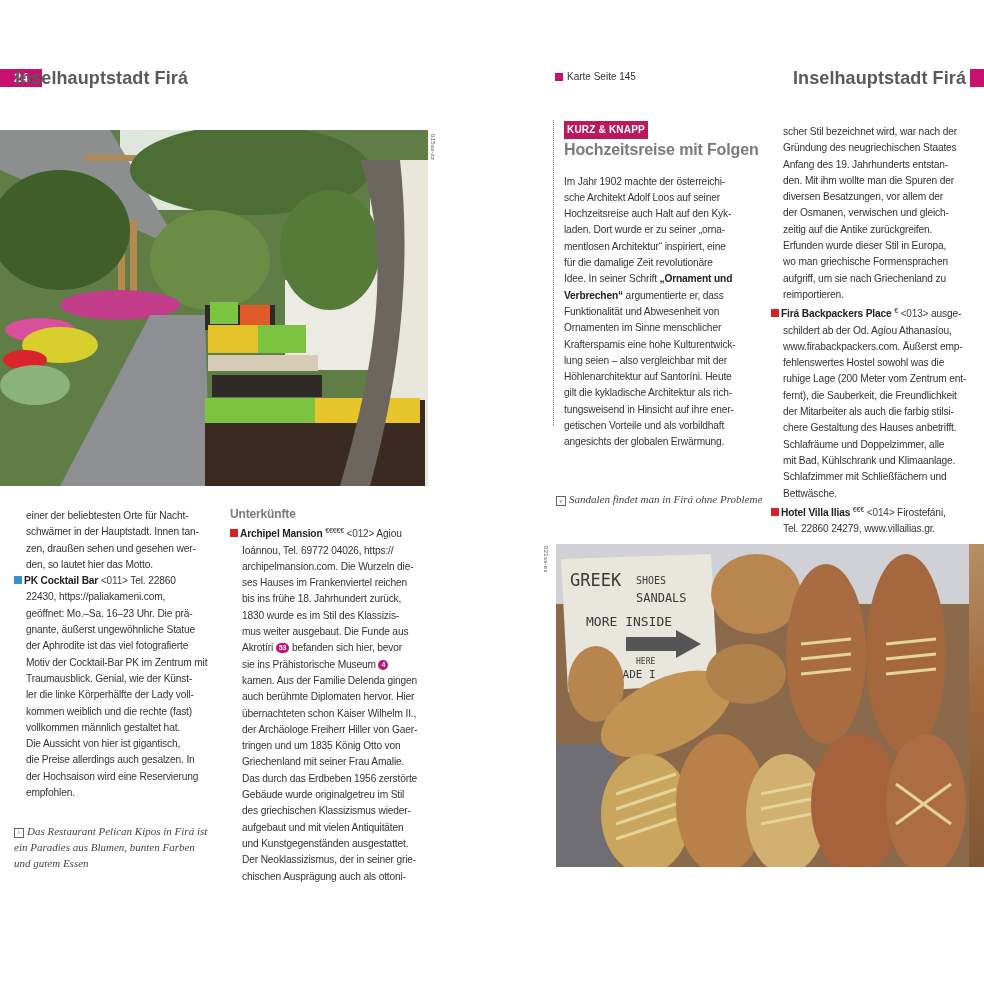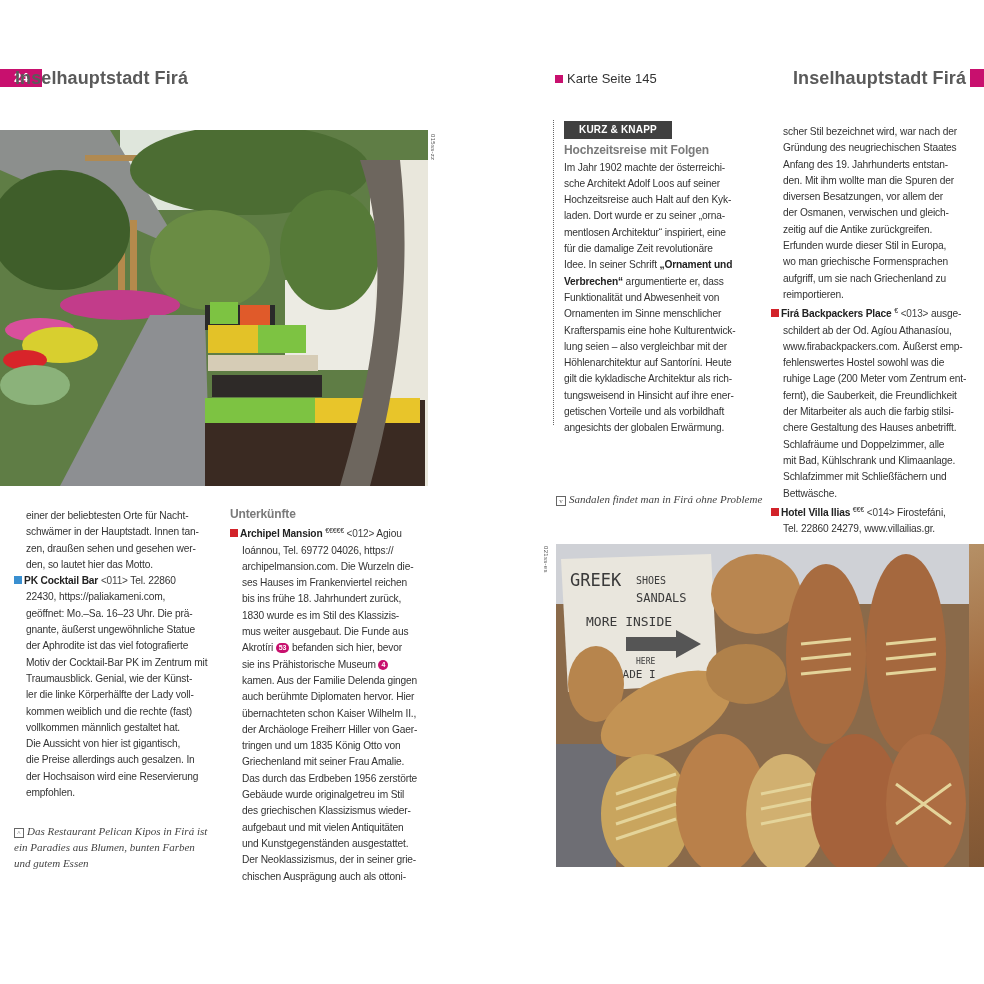--- a/index.html
+++ b/index.html
@@ -1,29 +1,29 @@
 <!DOCTYPE html>
 <html><head>
   <meta charset="utf-8">
   <style>
     html, body { margin: 0; padding: 0; background: #ffffff; }
     body { width: 984px; height: 984px; position: relative; overflow: hidden; font-family: "Liberation Sans", "DejaVu Sans", sans-serif; color: #2e2e2e; }
     .page-num { position: absolute; background: #c8106e; color: #fff; font-weight: bold; font-size: 13px; line-height: 18px; padding: 0 14px; }
     .running-head { position: absolute; font-size: 18px; font-weight: bold; color: #5a5a5a; letter-spacing: 0.1px; }
-    .map-ref { position: absolute; font-size: 13px; color: #333; display: flex; align-items: center; gap: 4px; }
+    .map-ref { position: absolute; font-size: 10px; color: #333; display: flex; align-items: center; gap: 4px; }
     .sq { display: inline-block; width: 8px; height: 8px; background: #c8106e; }
     .col { position: absolute; font-size: 10.2px; line-height: 16.3px; color: #333; font-family: "Liberation Sans", "DejaVu Sans", sans-serif; letter-spacing: -0.15px; }
     .col p { margin: 0; }
     .col b { color: #222; }
     .bullet { display: inline-block; width: 8px; height: 8px; margin-right: 2px; vertical-align: 0px; }
     .bullet.red { background: #d2232a; }
     .bullet.blue { background: #3a8fd0; }
     .section-head { font-size: 12px; font-weight: bold; color: #7a7a7a; margin-bottom: 1px; }
-    .box-tag { display: inline-block; background: #404040; color: #fff; font-size: 10px; font-weight: bold; padding: 1px 15px; letter-spacing: 0.2px; }
-    .box-title { font-size: 12px; font-weight: bold; color: #7a7a7a; margin: 3px 0 1px; }
+    .box-tag { display: inline-block; background: #be185d; color: #fff; font-size: 10px; font-weight: bold; padding: 1px 3px; letter-spacing: 0.2px; }
+    .box-title { font-size: 16px; font-weight: bold; color: #7a7a7a; margin: 3px 0 15px; }
     .dotted { position: absolute; border-left: 1.5px dotted #666; }
     .caption { position: absolute; font-family: "Liberation Serif", "DejaVu Serif", serif; font-style: italic; font-size: 11px; line-height: 16px; color: #444; }
     .cap-icon { display: inline-block; width: 8px; height: 8px; border: 1px solid #666; position: relative; margin-right: 3px; vertical-align: 0px; font-style: normal; font-size: 7px; line-height: 8px; text-align: center; color: #666; }
     .credit { position: absolute; font-size: 6px; color: #555; writing-mode: vertical-rl; letter-spacing: 0.3px; }
     .pin { display: inline-block; background: #c8106e; color: #fff; border-radius: 6px; font-size: 7px; line-height: 10px; padding: 0 3px; font-weight: bold; vertical-align: 1px; }
     .stars { font-size: 7px; vertical-align: 4px; color: #333; }
     .code { font-size: 10px; color: #444; }
     
     .photo { position: absolute; overflow: hidden; }
     .photo1 { left: 0; top: 130px; width: 428px; height: 356px; background: linear-gradient(180deg, #c9d8c2 0%, #6f8f52 30%, #4f6a38 55%, #7b7f80 75%, #5a5c5e 100%); }

